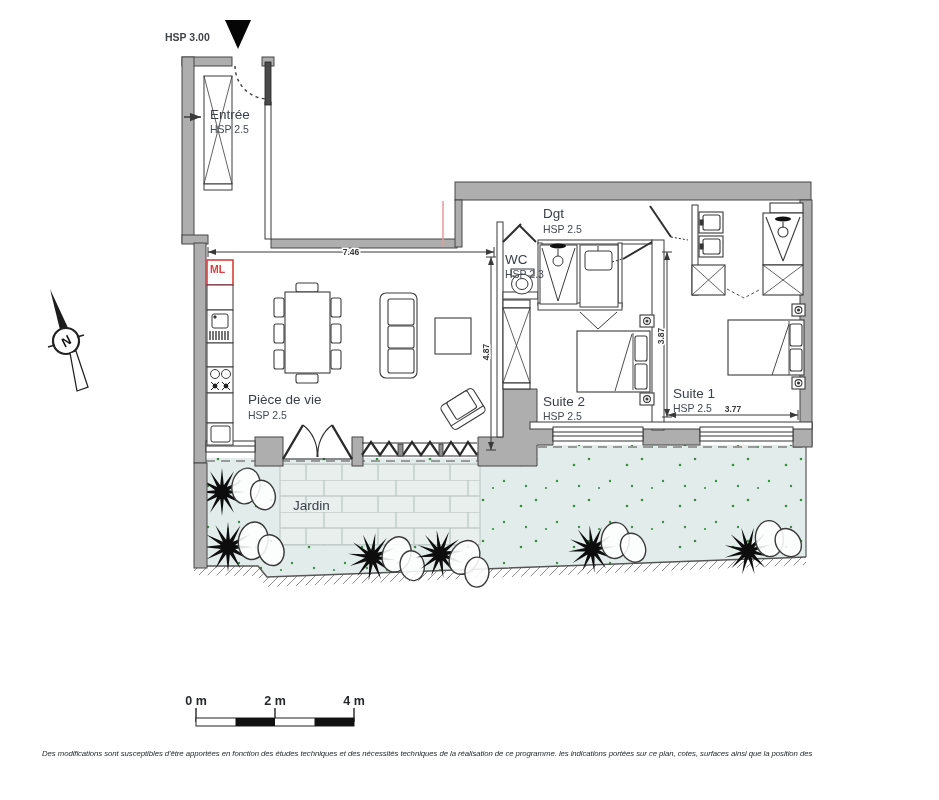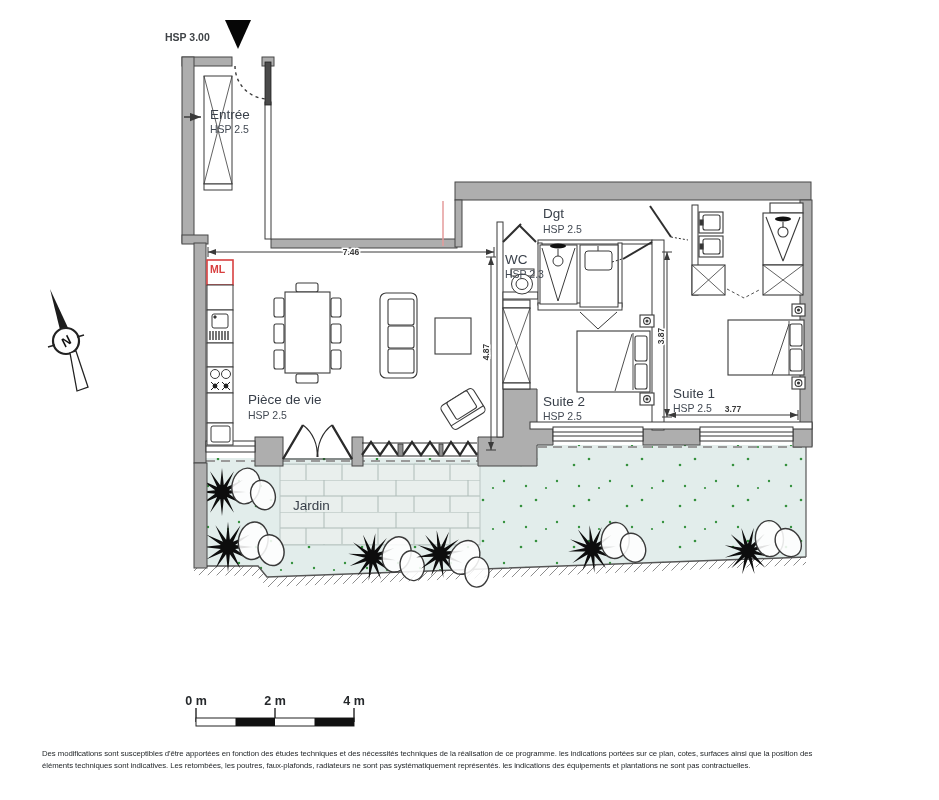--- a/index.html
+++ b/index.html
@@ -6,21 +6,21 @@
   .canvas{position:relative;width:939px;height:800px;background:#ffffff;overflow:hidden;
           font-family:"Liberation Sans",sans-serif;}
   .canvas svg{position:absolute;left:0;top:0;font-family:"Liberation Sans",sans-serif;}
   .room-name{font-size:13.5px;fill:#39404a;}
   .room-hsp{font-size:10.5px;fill:#434a54;}
   .dim{font-size:8.5px;fill:#3a3a3a;font-weight:600;paint-order:stroke;stroke:#ffffff;stroke-width:3px;}
   .scl{font-size:12.5px;fill:#25282b;font-weight:600;text-anchor:middle;}
   .hsp-top{font-size:10.5px;fill:#3f4347;font-weight:600;}
   .ml-txt{font-size:10.5px;font-weight:600;}
   .footer{position:absolute;left:42px;top:748px;width:890px;color:#1f2326;
-          font-size:7.8px;letter-spacing:-0.08px;line-height:12px;white-space:nowrap;}
+          font-size:7.8px;letter-spacing:-0.08px;line-height:12px;white-space:nowrap;font-style:italic;}
 </style>
 </head>
 <body>
 
 <div class="canvas">
 <svg width="939" height="800" viewBox="0 0 939 800">
   <defs>
     <pattern id="brick" patternUnits="userSpaceOnUse" width="72" height="32">
       <rect width="72" height="32" fill="#e9efed"></rect>
       <path d="M0,0 H72 M0,16 H72 M36,0 V16 M18,16 V32 M54,16 V32" stroke="#adbbb8" stroke-width="1" fill="none"></path>
@@ -305,15 +305,14 @@
     <text class="scl" x="354" y="705">4 m</text>
     <path d="M196,708 V722 M275,708 V722 M354,708 V722" stroke="#333" stroke-width="1.5"></path>
     <rect x="196" y="718" width="158" height="8" fill="#ffffff" stroke="#222" stroke-width="1"></rect>
     <rect x="235.5" y="718" width="39.5" height="8" fill="#111"></rect>
     <rect x="314.5" y="718" width="39.5" height="8" fill="#111"></rect>
   </g>
 </svg>
 
   <div class="footer">
     <div>Des modifications sont susceptibles d'être apportées en fonction des études techniques et des nécessités techniques de la réalisation de ce programme. les indications portées sur ce plan, cotes, surfaces ainsi que la position des</div>
-    <div>éléments techniques sont indicatives. Les retombées, les poutres, faux-plafonds, radiateurs ne sont pas systématiquement représentés. les indications des équipements et plantations ne sont pas contractuelles.</div>
   </div>
 </div>
 
 </body></html>

